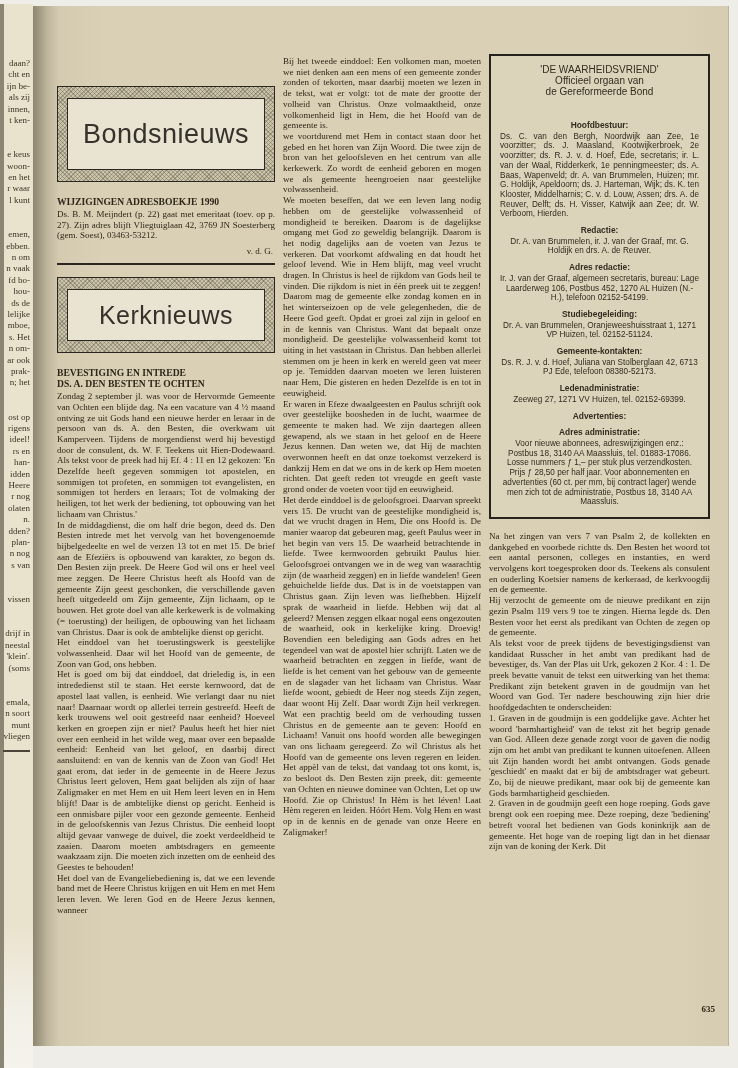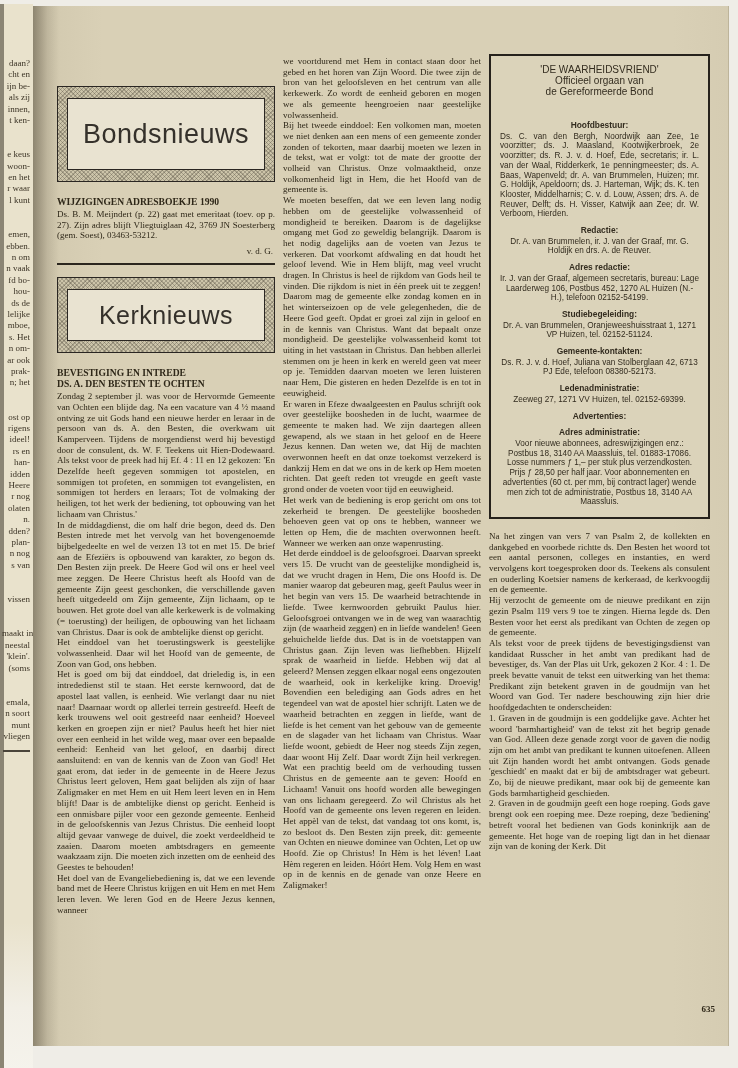--- a/index.html
+++ b/index.html
@@ -106,21 +106,21 @@
         <div class="frag">n.</div>
         <div class="frag">dden?</div>
         <div class="frag">plan-</div>
         <div class="frag">n nog</div>
         <div class="frag">s van</div>
         <div class="frag">&nbsp;</div>
         <div class="frag">&nbsp;</div>
         <div class="frag">vissen</div>
         <div class="frag">&nbsp;</div>
         <div class="frag">&nbsp;</div>
-        <div class="frag">maakt in</div>
+        <div class="frag">drijf in</div>
         <div class="frag">neestal</div>
         <div class="frag">'klein'.</div>
         <div class="frag">(soms</div>
         <div class="frag">&nbsp;</div>
         <div class="frag">&nbsp;</div>
         <div class="frag">emala,</div>
         <div class="frag">n soort</div>
         <div class="frag">munt</div>
         <div class="frag">vliegen</div>
       </div>
@@ -149,25 +149,24 @@
             <p class="body-p">Zondag 2 september jl. was voor de Hervormde Gemeente van Ochten een blijde dag. Na een vacature van 4 ½ maand ontving ze uit Gods hand een nieuwe herder en leraar in de persoon van ds. A. den Besten, die overkwam uit Kamperveen. Tijdens de morgendienst werd hij bevestigd door de consulent, ds. W. F. Teekens uit Hien-Dodewaard. Als tekst voor de preek had hij Ef. 4 : 11 en 12 gekozen: 'En Dezelfde heeft gegeven sommigen tot apostelen, en sommigen tot profeten, en sommigen tot evangelisten, en sommigen tot herders en leraars; Tot de volmaking der heiligen, tot het werk der bediening, tot opbouwing van het lichaam van Christus.'</p>
             <p class="body-p">In de middagdienst, die om half drie begon, deed ds. Den Besten intrede met het vervolg van het bovengenoemde bijbelgedeelte en wel de verzen 13 tot en met 15. De brief aan de Efeziërs is opbouwend van karakter, zo begon ds. Den Besten zijn preek. De Heere God wil ons er heel veel mee zeggen. De Heere Christus heeft als Hoofd van de gemeente Zijn geest geschonken, die verschillende gaven heeft uitgedeeld om Zijn gemeente, Zijn lichaam, op te bouwen. Het grote doel van alle kerkewerk is de volmaking (= toerusting) der heiligen, de opbouwing van het lichaam van Christus. Daar is ook de ambtelijke dienst op gericht.</p>
             <p class="body-p">Het einddoel van het toerustingswerk is geestelijke volwassenheid. Daar wil het Hoofd van de gemeente, de Zoon van God, ons hebben.</p>
             <p class="body-p">Het is goed om bij dat einddoel, dat drieledig is, in een intrededienst stil te staan. Het eerste kernwoord, dat de apostel laat vallen, is eenheid. Wie verlangt daar nu niet naar! Daarnaar wordt op allerlei terrein gestreefd. Heeft de kerk trouwens wel ooit gestreefd naar eenheid? Hoeveel kerken en groepen zijn er niet? Paulus heeft het hier niet over een eenheid in het wilde weg, maar over een bepaalde eenheid: Eenheid van het geloof, en daarbij direct aansluitend: en van de kennis van de Zoon van God! Het gaat erom, dat ieder in de gemeente in de Heere Jezus Christus leert geloven, Hem gaat belijden als zijn of haar Zaligmaker en met Hem en uit Hem leert leven en in Hem blijft! Daar is de ambtelijke dienst op gericht. Eenheid is een onmisbare pijler voor een gezonde gemeente. Eenheid in de geloofskennis van Jezus Christus. Die eenheid loopt altijd gevaar vanwege de duivel, die zoekt verdeeldheid te zaaien. Daarom moeten ambtsdragers en gemeente waakzaam zijn. Die moeten zich inzetten om de eenheid des Geestes te behouden!</p>
             <p class="body-p">Het doel van de Evangeliebediening is, dat we een levende band met de Heere Christus krijgen en uit Hem en met Hem leren leven. We leren God en de Heere Jezus kennen, wanneer</p>
           </div>
       </div>
 
       <div class="col col2">
         <div>
+            <p class="body-p">Bij het tweede einddoel: Een volkomen man, moeten we niet denken aan een mens of een gemeente zonder zonden of tekorten, maar daarbij moeten we lezen in de tekst, wat er volgt: tot de mate der grootte der volheid van Christus. Onze volmaaktheid, onze volkomenheid ligt in Hem, die het Hoofd van de gemeente is.</p>
             <p class="body-p">we voortdurend met Hem in contact staan door het gebed en het horen van Zijn Woord. Die twee zijn de bron van het geloofsleven en het centrum van alle kerkewerk. Zo wordt de eenheid geboren en mogen we als gemeente heengroeien naar geestelijke volwassenheid.</p>
-            <p class="body-p">Bij het tweede einddoel: Een volkomen man, moeten we niet denken aan een mens of een gemeente zonder zonden of tekorten, maar daarbij moeten we lezen in de tekst, wat er volgt: tot de mate der grootte der volheid van Christus. Onze volmaaktheid, onze volkomenheid ligt in Hem, die het Hoofd van de gemeente is.</p>
             <p class="body-p">We moeten beseffen, dat we een leven lang nodig hebben om de geestelijke volwassenheid of mondigheid te bereiken. Daarom is de dagelijkse omgang met God zo geweldig belangrijk. Daarom is het nodig dagelijks aan de voeten van Jezus te verkeren. Dat voorkomt afdwaling en dat houdt het geloof levend. Wie in Hem blijft, mag veel vrucht dragen. In Christus is heel de rijkdom van Gods heil te vinden. Die rijkdom is niet in één preek uit te zeggen! Daarom mag de gemeente elke zondag komen en in het winterseizoen op de vele gelegenheden, die de Heere God geeft. Opdat er groei zal zijn in geloof en in de kennis van Christus. Want dat bepaalt onze mondigheid. De geestelijke volwassenheid komt tot uiting in het vaststaan in Christus. Dan hebben allerlei stemmen om je heen in kerk en wereld geen vat meer op je. Temidden daarvan moeten we leren luisteren naar Hem, Die gisteren en heden Dezelfde is en tot in eeuwigheid.</p>
             <p class="body-p">Er waren in Efeze dwaalgeesten en Paulus schrijft ook over geestelijke boosheden in de lucht, waarmee de gemeente te maken had. We zijn daartegen alleen gewapend, als we staan in het geloof en de Heere Jezus kennen. Dan weten we, dat Hij de machten overwonnen heeft en dat onze toekomst verzekerd is dankzij Hem en dat we ons in de kerk op Hem moeten richten. Dat geeft reden tot vreugde en geeft vaste grond onder de voeten voor tijd en eeuwigheid.</p>
-            <p class="body-p">Het werk van de bediening is erop gericht om ons tot zekerheid te brengen. De geestelijke boosheden behoeven geen vat op ons te hebben, wanneer we letten op Hem, die de machten overwonnen heeft. Wanneer we werken aan onze wapenrusting.</p>
             <p class="body-p">Het derde einddoel is de geloofsgroei. Daarvan spreekt vers 15. De vrucht van de geestelijke mondigheid is, dat we vrucht dragen in Hem, Die ons Hoofd is. De manier waarop dat gebeuren mag, geeft Paulus weer in het begin van vers 15. De waarheid betrachtende in liefde. Twee kernwoorden gebruikt Paulus hier. Geloofsgroei ontvangen we in de weg van waarachtig zijn (de waarheid zeggen) en in liefde wandelen! Geen gehuichelde liefde dus. Dat is in de voetstappen van Christus gaan. Zijn leven was liefhebben. Hijzelf sprak de waarheid in liefde. Hebben wij dat al geleerd? Mensen zeggen elkaar nogal eens ongezouten de waarheid, ook in kerkelijke kring. Droevig! Bovendien een belediging aan Gods adres en het tegendeel van wat de apostel hier schrijft. Laten we de waarheid betrachten en zeggen in liefde, want de liefde is het cement van het gebouw van de gemeente en de slagader van het lichaam van Christus. Waar liefde woont, gebiedt de Heer nog steeds Zijn zegen, daar woont Hij Zelf. Daar wordt Zijn heil verkregen. Wat een prachtig beeld om de verhouding tussen Christus en de gemeente aan te geven: Hoofd en Lichaam! Vanuit ons hoofd worden alle bewegingen van ons lichaam geregeerd. Zo wil Christus als het Hoofd van de gemeente ons leven regeren en leiden. Het appèl van de tekst, dat vandaag tot ons komt, is, zo besloot ds. Den Besten zijn preek, dit: gemeente van Ochten en nieuwe dominee van Ochten, Let op uw Hoofd. Zie op Christus! In Hèm is het léven! Laat Hèm regeren en leiden. Hóórt Hem. Volg Hem en wast op in de kennis en de genade van onze Heere en Zaligmaker!</p>
           </div>
       </div>
 
       <div class="col col3">
         <div class="infobox">
           <div class="ib-title">
             <div>'DE WAARHEIDSVRIEND'</div>
             <div>Officieel orgaan van</div>
             <div>de Gereformeerde Bond</div>

